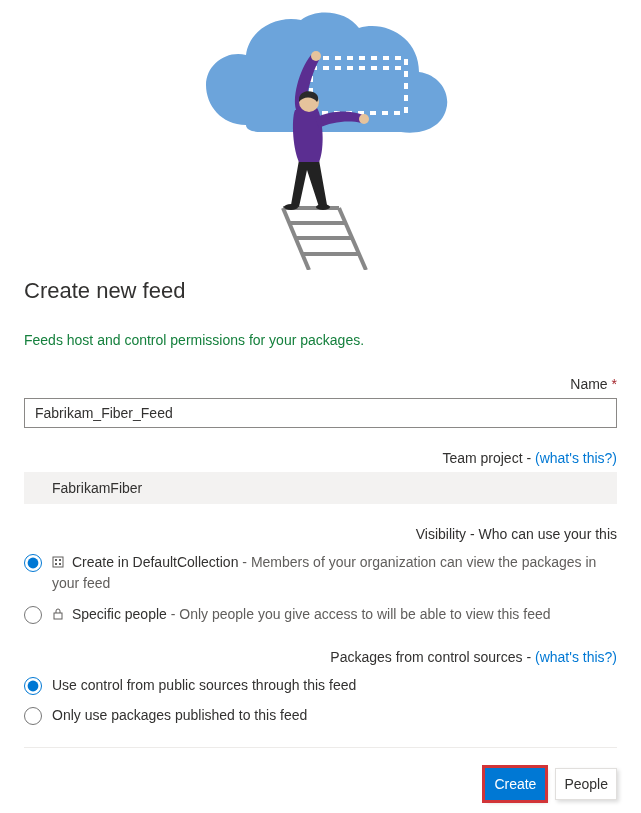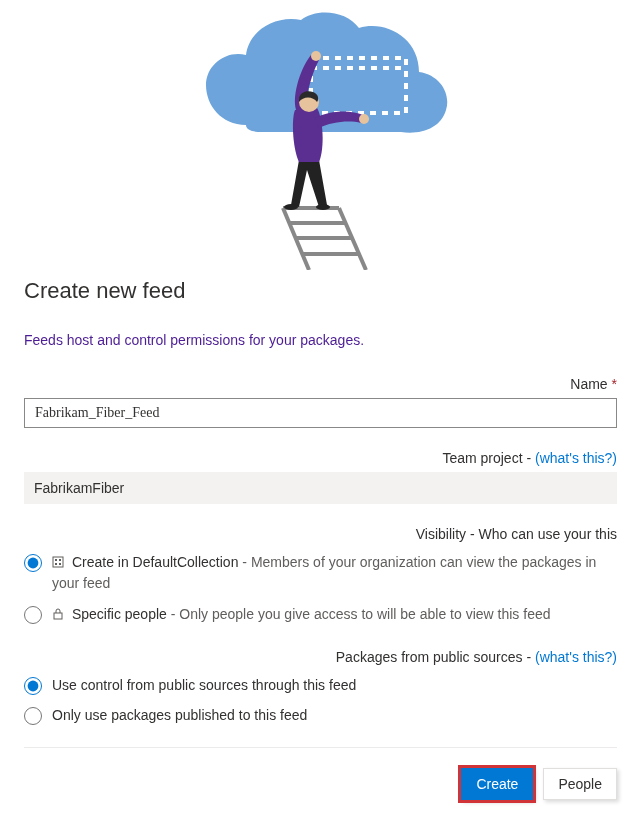--- a/index.html
+++ b/index.html
@@ -17,47 +17,47 @@
       margin-bottom: 8px;
     }
     h1 {
       font-size: 22px;
       font-weight: 400;
       color: #323130;
       margin-bottom: 28px;
     }
     .subtitle {
       font-size: 14px;
-      color: #4c1d95;
+      color: #15803d;
       margin-bottom: 28px;
     }
     .field-label {
       font-size: 14px;
       color: #323130;
       margin-bottom: 6px;
       text-align: right;
     }
     .req { color: #a4262c; }
     .text-input {
       width: 100%;
       padding: 6px 10px;
       font-size: 14px;
-      font-family: Liberation Serif, serif;
+      font-family: Liberation Sans, sans-serif;
       border: 1px solid #8a8886;
       background: #fff;
       color: #323130;
       margin-bottom: 22px;
     }
     .link {
       color: #0078d4;
       cursor: pointer;
     }
     .readonly-box {
       width: 100%;
-      padding: 8px 10px;
+      padding: 8px 28px;
       background: #f3f2f1;
       color: #323130;
       font-size: 14px;
       margin-top: 6px;
       margin-bottom: 22px;
     }
     .section-label {
       margin-bottom: 10px;
     }
     .radio-row {
@@ -93,21 +93,21 @@
       margin: 22px 0 20px 0;
     }
     .button-row {
       display: flex;
       justify-content: flex-end;
       gap: 10px;
     }
     .btn {
       font-family: inherit;
       font-size: 14px;
-      padding: 7px 14px;
+      padding: 7px 8px;
       border: 1px solid transparent;
       cursor: pointer;
       text-align: center;
     }
     .btn-primary {
       background: #0078d4;
       color: #fff;
       outline: 3px solid #d13438;
       outline-offset: 0;
       box-shadow: 2px 2px 4px rgba(0,0,0,0.25);
@@ -202,21 +202,21 @@
         </svg>
     </span>
     <span>Specific people</span><span class="secondary"> - </span><span class="secondary">Only people you give access to will be able to view this feed</span>
   </div>
 </div>
 
 <div style="height:14px"></div>
 
 
 <div class="field-label section-label">
-  <span>Packages from public sources - </span><span class="link">(what's this?)</span>
+  <span>Packages from control sources - </span><span class="link">(what's this?)</span>
 </div>
 
 <div class="radio-row">
   <input type="radio" name="pub" checked="" style="">
   <div class="radio-content">Use control from public sources through this feed</div>
 </div>
 
 <div class="radio-row">
   <input type="radio" name="pub" style="">
   <div class="radio-content">Only use packages published to this feed</div>

